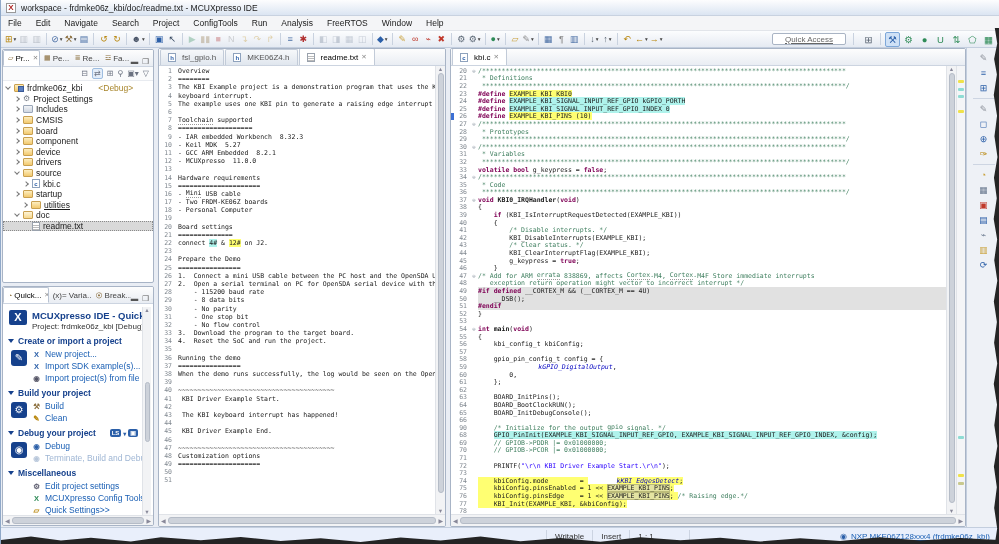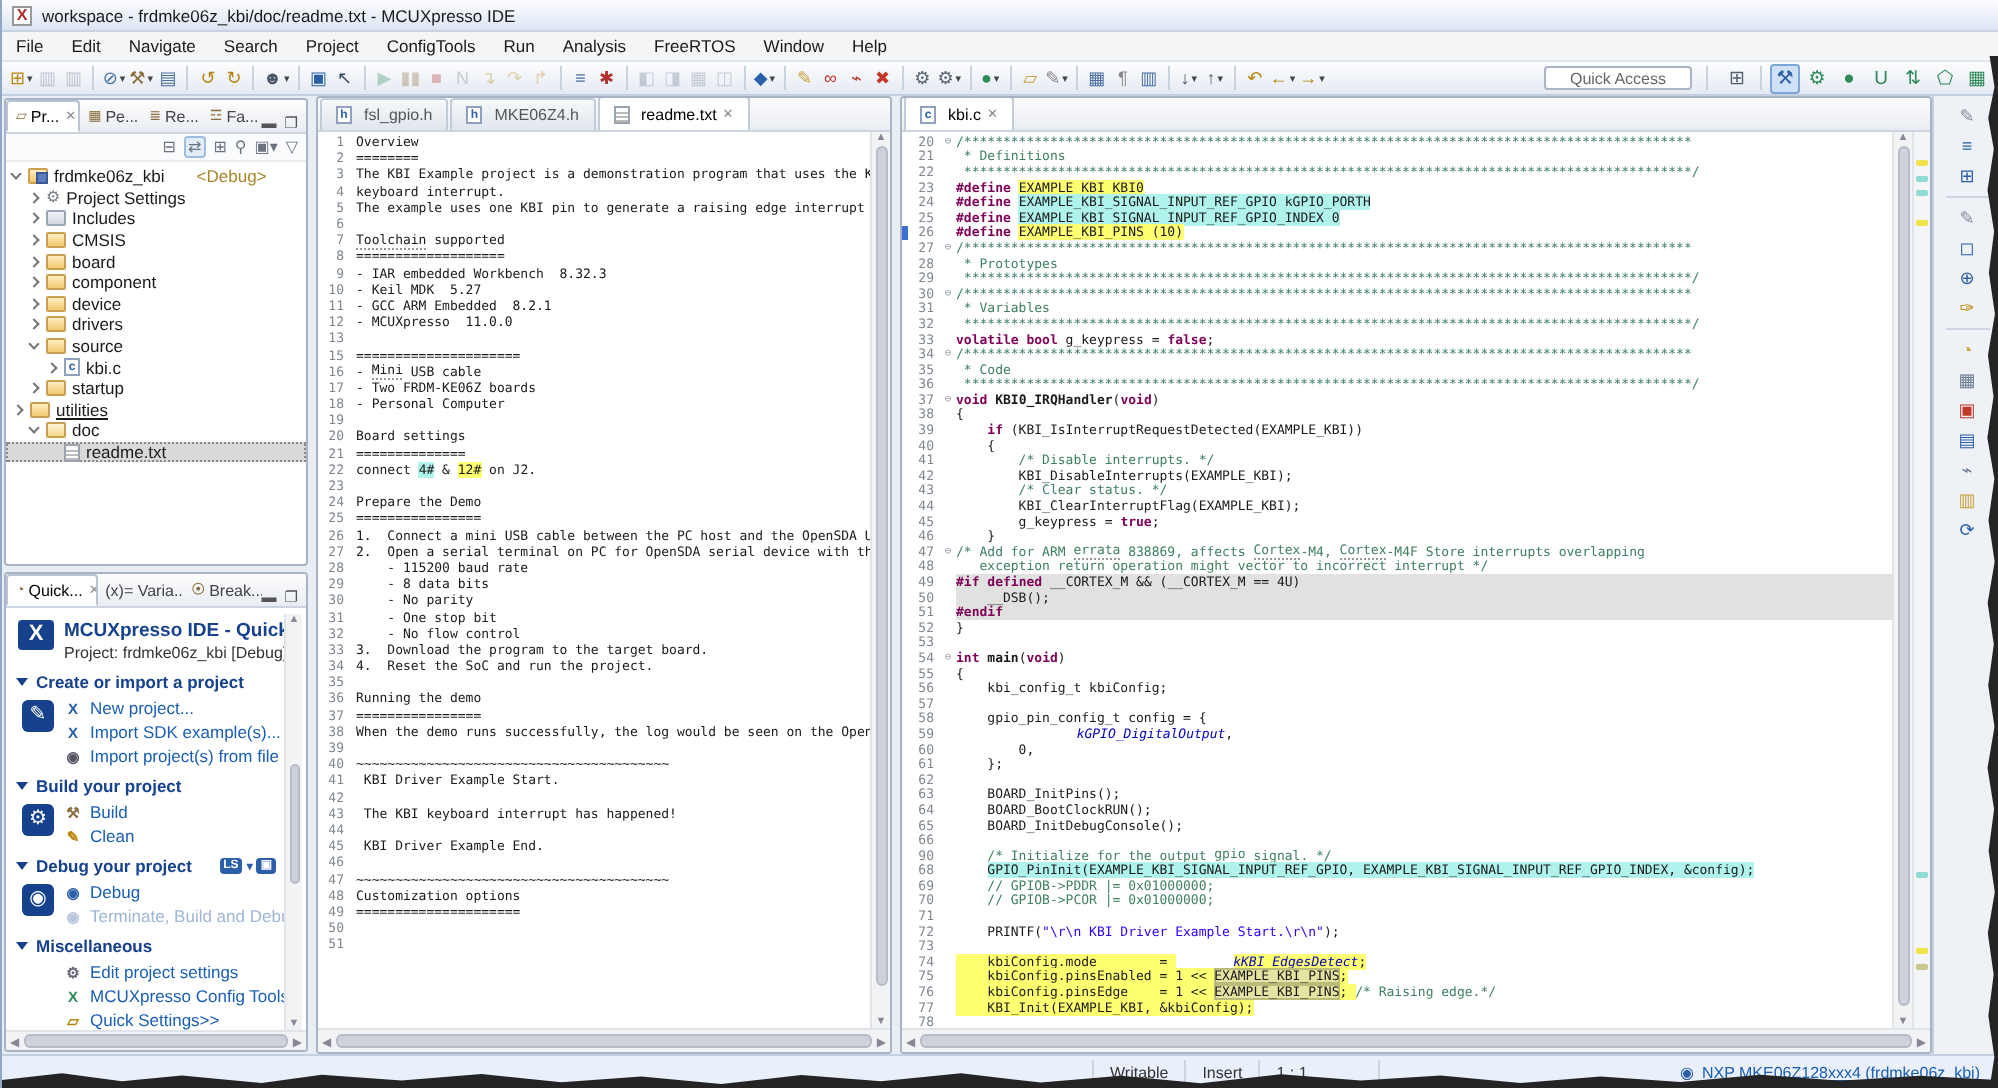--- a/index.html
+++ b/index.html
@@ -9,21 +9,21 @@
 .titlebar{height:16px;display:flex;align-items:center;gap:5px;padding:0 5px;background:linear-gradient(#fdfdfe,#dbe5f2);border-bottom:1px solid #c8d2e0;}
 .app-icon{width:10px;height:10px;background:#fff;border:1px solid #999;color:#b02a2a;font-weight:bold;font-size:8px;line-height:8px;text-align:center;flex:none;}
 .menubar{height:15px;display:flex;align-items:center;background:#f4f5f7;border-bottom:1px solid #e2e5ea;}
 .menu-item{padding:0 7px;cursor:default;}
 .toolbar{height:17px;display:flex;align-items:center;background:linear-gradient(#fcfdfe,#e5eaf2);border-bottom:1px solid #c3cede;padding:0 3px;}
 .tb{height:15px;min-width:13px;display:flex;align-items:center;justify-content:center;font-size:9px;border-radius:2px;padding:0 1px;cursor:default;}
 .tb.dim{opacity:.32;}
 .tb .dd{font-size:5.5px;margin-left:1px;color:#444;}
 .tbsep{width:1px;height:12px;background:#c9d2df;margin:0 3px;flex:none;}
 .qa-wrap{margin-left:auto;display:flex;align-items:center;gap:4px;}
-.quick-access{width:74px;height:12px;border:1px solid #a9b4c4;background:#fff;color:#666;font-size:8px;display:flex;align-items:center;justify-content:center;border-radius:2px;}
+.quick-access{width:74px;height:12px;border:1px solid #a9b4c4;background:#fff;color:#666;font-size:8px;display:flex;align-items:center;justify-content:center;border-radius:2px;text-decoration:underline;}
 .persp{height:15px;min-width:15px;display:flex;align-items:center;justify-content:center;font-size:9.5px;border-radius:2px;}
 .persp.active{background:#cfe1f6;border:1px solid #7da7d9;}
 
 .main{position:absolute;top:48px;left:0;width:999px;height:479px;display:flex;background:#e9edf4;}
 .leftcol{width:153px;display:flex;flex-direction:column;padding:1px 0 1px 1px;}
 .view{border:1px solid #a8b4c6;background:#fff;display:flex;flex-direction:column;border-radius:2px;overflow:hidden;}
 #explorer-view{height:234px;margin-bottom:3px;}
 #quickstart-view{flex:1;}
 .vtabs{height:17px;display:flex;align-items:flex-end;background:linear-gradient(#fdfdfd,#e9edf3);border-bottom:1px solid #ccd4e0;flex:none;}
 .vtab{display:flex;align-items:center;gap:2px;padding:0 4px;height:16px;font-size:8px;color:#444;white-space:nowrap;overflow:hidden;}
@@ -399,21 +399,21 @@
           <div class="trow" style="padding-left: 21px;">
             <span class="chv c"></span>
             <span class="ticon ic-cfile">c</span>
             <span>kbi.c</span>
           </div>
           <div class="trow" style="padding-left: 12px;">
             <span class="chv c"></span>
             <span class="ticon ic-folder"></span>
             <span>startup</span>
           </div>
-          <div class="trow" style="padding-left: 4px; text-decoration: underline;">
+          <div class="trow" style="padding-left: 20px; text-decoration: underline;">
             <span class="chv c"></span>
             <span class="ticon ic-folder"></span>
             <span>utilities</span>
           </div>
           <div class="trow" style="padding-left: 12px;">
             <span class="chv e"></span>
             <span class="ticon ic-folderopen"></span>
             <span>doc</span>
           </div>
           <div class="trow sel" style="padding-left: 21px;">
@@ -576,20 +576,21 @@
           <div class="cl"><span class="ln">4</span><span style="width: 3px; flex: 0 0 auto;"></span><span>keyboard interrupt.</span></div>
           <div class="cl"><span class="ln">5</span><span style="width: 3px; flex: 0 0 auto;"></span><span>The example uses one KBI pin to generate a raising edge interrupt to show the example.</span></div>
           <div class="cl"><span class="ln">6</span><span style="width: 3px; flex: 0 0 auto;"></span><span></span></div>
           <div class="cl"><span class="ln">7</span><span style="width: 3px; flex: 0 0 auto;"></span><span class="sp">Toolchain</span><span> supported</span></div>
           <div class="cl"><span class="ln">8</span><span style="width: 3px; flex: 0 0 auto;"></span><span>===================</span></div>
           <div class="cl"><span class="ln">9</span><span style="width: 3px; flex: 0 0 auto;"></span><span>- IAR embedded Workbench  8.32.3</span></div>
           <div class="cl"><span class="ln">10</span><span style="width: 3px; flex: 0 0 auto;"></span><span>- Keil MDK  5.27</span></div>
           <div class="cl"><span class="ln">11</span><span style="width: 3px; flex: 0 0 auto;"></span><span>- GCC ARM Embedded  8.2.1</span></div>
           <div class="cl"><span class="ln">12</span><span style="width: 3px; flex: 0 0 auto;"></span><span>- MCUXpresso  11.0.0</span></div>
           <div class="cl"><span class="ln">13</span><span style="width: 3px; flex: 0 0 auto;"></span><span></span></div>
+          <div class="cl"><span class="ln">14</span><span style="width: 3px; flex: 0 0 auto;"></span><span>Hardware requirements</span></div>
           <div class="cl"><span class="ln">15</span><span style="width: 3px; flex: 0 0 auto;"></span><span>=====================</span></div>
           <div class="cl"><span class="ln">16</span><span style="width: 3px; flex: 0 0 auto;"></span><span>- </span><span class="sp">Mini</span><span> USB cable</span></div>
           <div class="cl"><span class="ln">17</span><span style="width: 3px; flex: 0 0 auto;"></span><span>- Two FRDM-KE06Z boards</span></div>
           <div class="cl"><span class="ln">18</span><span style="width: 3px; flex: 0 0 auto;"></span><span>- Personal Computer</span></div>
           <div class="cl"><span class="ln">19</span><span style="width: 3px; flex: 0 0 auto;"></span><span></span></div>
           <div class="cl"><span class="ln">20</span><span style="width: 3px; flex: 0 0 auto;"></span><span>Board settings</span></div>
           <div class="cl"><span class="ln">21</span><span style="width: 3px; flex: 0 0 auto;"></span><span>==============</span></div>
           <div class="cl"><span class="ln">22</span><span style="width: 3px; flex: 0 0 auto;"></span><span>connect </span><span class="hc">4#</span><span> &amp; </span><span class="hy">12#</span><span> on J2.</span></div>
           <div class="cl"><span class="ln">23</span><span style="width: 3px; flex: 0 0 auto;"></span><span></span></div>
           <div class="cl"><span class="ln">24</span><span style="width: 3px; flex: 0 0 auto;"></span><span>Prepare the Demo</span></div>
@@ -666,21 +667,21 @@
           <div class="cl"><span class="gmark"></span><span class="ln">37</span><span class="fold">⊖</span><span class="kw">void</span><span> </span><span class="fn">KBI0_IRQHandler</span><span>(</span><span class="kw">void</span><span>)</span></div>
           <div class="cl"><span class="gmark"></span><span class="ln">38</span><span class="fold"></span><span>{</span></div>
           <div class="cl"><span class="gmark"></span><span class="ln">39</span><span class="fold"></span><span>    </span><span class="kw">if</span><span> (KBI_IsInterruptRequestDetected(EXAMPLE_KBI))</span></div>
           <div class="cl"><span class="gmark"></span><span class="ln">40</span><span class="fold"></span><span>    {</span></div>
           <div class="cl"><span class="gmark"></span><span class="ln">41</span><span class="fold"></span><span class="cm">        /* Disable interrupts. */</span></div>
           <div class="cl"><span class="gmark"></span><span class="ln">42</span><span class="fold"></span><span>        KBI_DisableInterrupts(EXAMPLE_KBI);</span></div>
           <div class="cl"><span class="gmark"></span><span class="ln">43</span><span class="fold"></span><span class="cm">        /* Clear status. */</span></div>
           <div class="cl"><span class="gmark"></span><span class="ln">44</span><span class="fold"></span><span>        KBI_ClearInterruptFlag(EXAMPLE_KBI);</span></div>
           <div class="cl"><span class="gmark"></span><span class="ln">45</span><span class="fold"></span><span>        g_keypress = </span><span class="kw">true</span><span>;</span></div>
           <div class="cl"><span class="gmark"></span><span class="ln">46</span><span class="fold"></span><span>    }</span></div>
-          <div class="cl"><span class="gmark"></span><span class="ln">47</span><span class="fold">⊖</span><span class="cm">/* Add for ARM </span><span class="cm sp">errata</span><span class="cm"> 838869, affects </span><span class="cm sp">Cortex</span><span class="cm">-M4, </span><span class="cm sp">Cortex</span><span class="cm">-M4F Store interrupts overlapping</span></div>
+          <div class="cl"><span class="gmark"></span><span class="ln">47</span><span class="fold">⊖</span><span class="cm">/* Add for ARM </span><span class="cm sp">errata</span><span class="cm"> 838869, affects </span><span class="cm sp">Cortex</span><span class="cm">-M4, </span><span class="cm sp">Cortex</span><span class="cm">-M4F Store immediate interrupts</span></div>
           <div class="cl"><span class="gmark"></span><span class="ln">48</span><span class="fold"></span><span class="cm">   exception return operation might vector to incorrect interrupt */</span></div>
           <div class="cl gray"><span class="gmark"></span><span class="ln">49</span><span class="fold"></span><span class="dir">#if</span><span> </span><span class="kw">defined</span><span> __CORTEX_M &amp;&amp; (__CORTEX_M == 4U)</span></div>
           <div class="cl gray"><span class="gmark"></span><span class="ln">50</span><span class="fold"></span><span>    __DSB();</span></div>
           <div class="cl gray"><span class="gmark"></span><span class="ln">51</span><span class="fold"></span><span class="dir">#endif</span></div>
           <div class="cl"><span class="gmark"></span><span class="ln">52</span><span class="fold"></span><span>}</span></div>
           <div class="cl"><span class="gmark"></span><span class="ln">53</span><span class="fold"></span><span></span></div>
           <div class="cl"><span class="gmark"></span><span class="ln">54</span><span class="fold">⊖</span><span class="kw">int</span><span> </span><span class="fn">main</span><span>(</span><span class="kw">void</span><span>)</span></div>
           <div class="cl"><span class="gmark"></span><span class="ln">55</span><span class="fold"></span><span>{</span></div>
           <div class="cl"><span class="gmark"></span><span class="ln">56</span><span class="fold"></span><span>    kbi_config_t kbiConfig;</span></div>
           <div class="cl"><span class="gmark"></span><span class="ln">57</span><span class="fold"></span><span></span></div>

